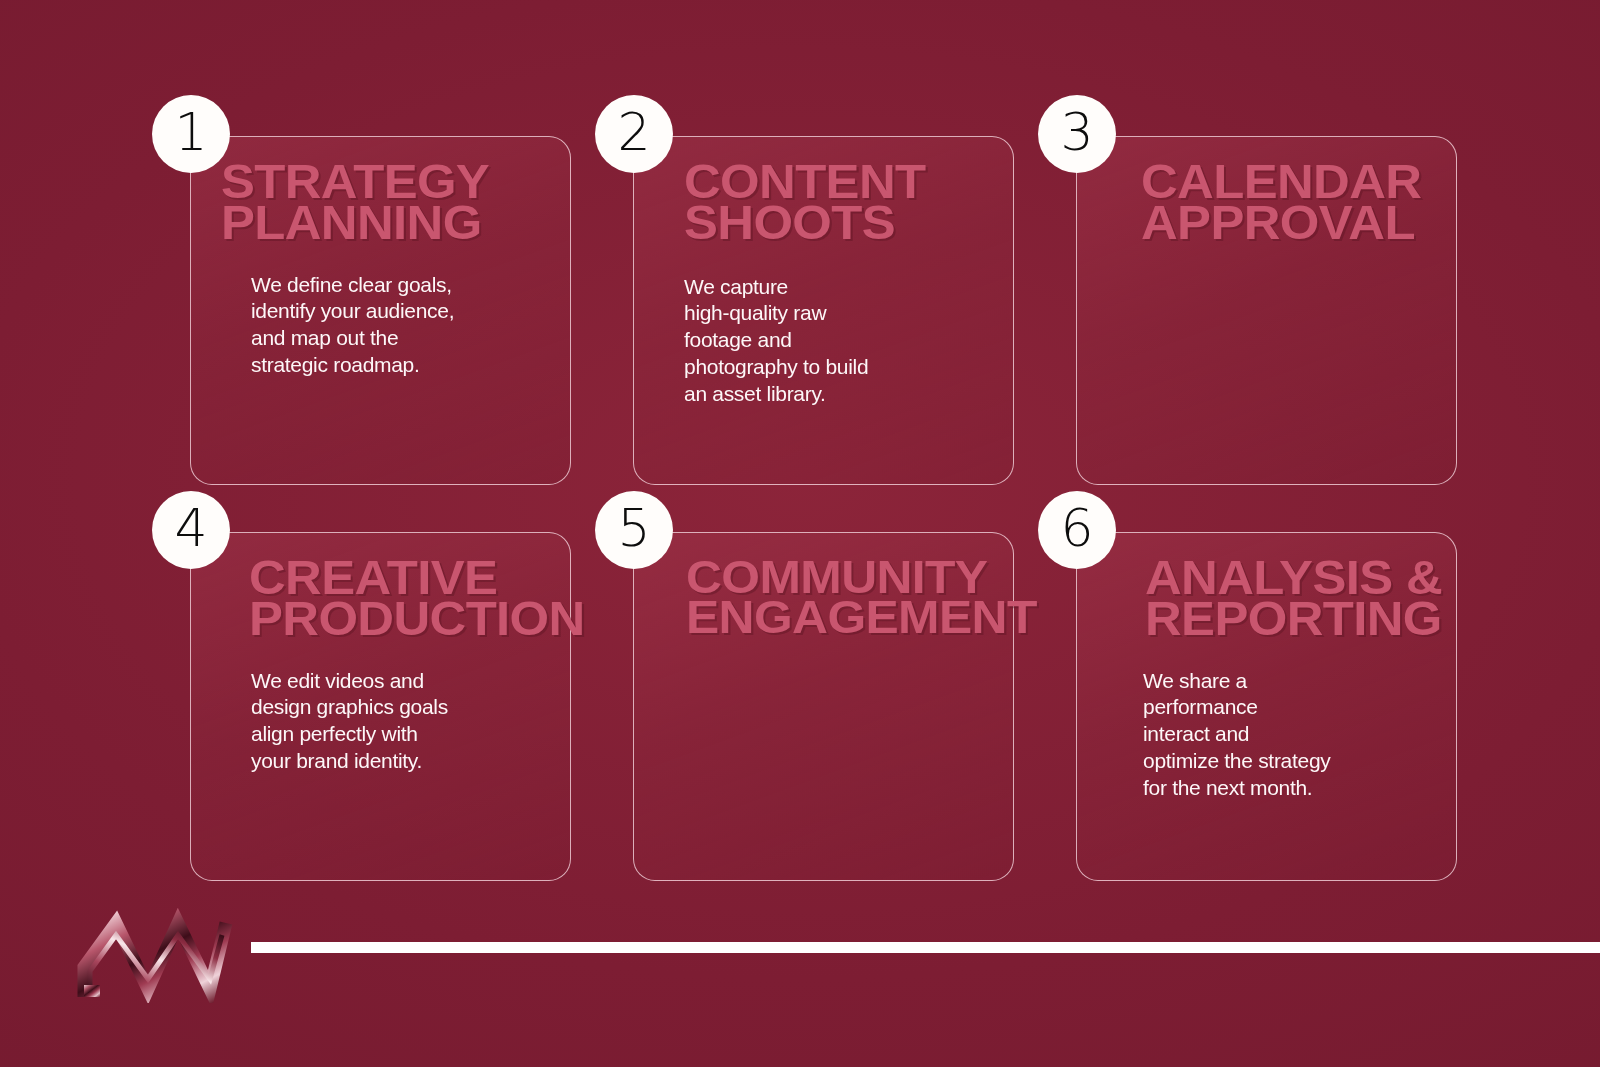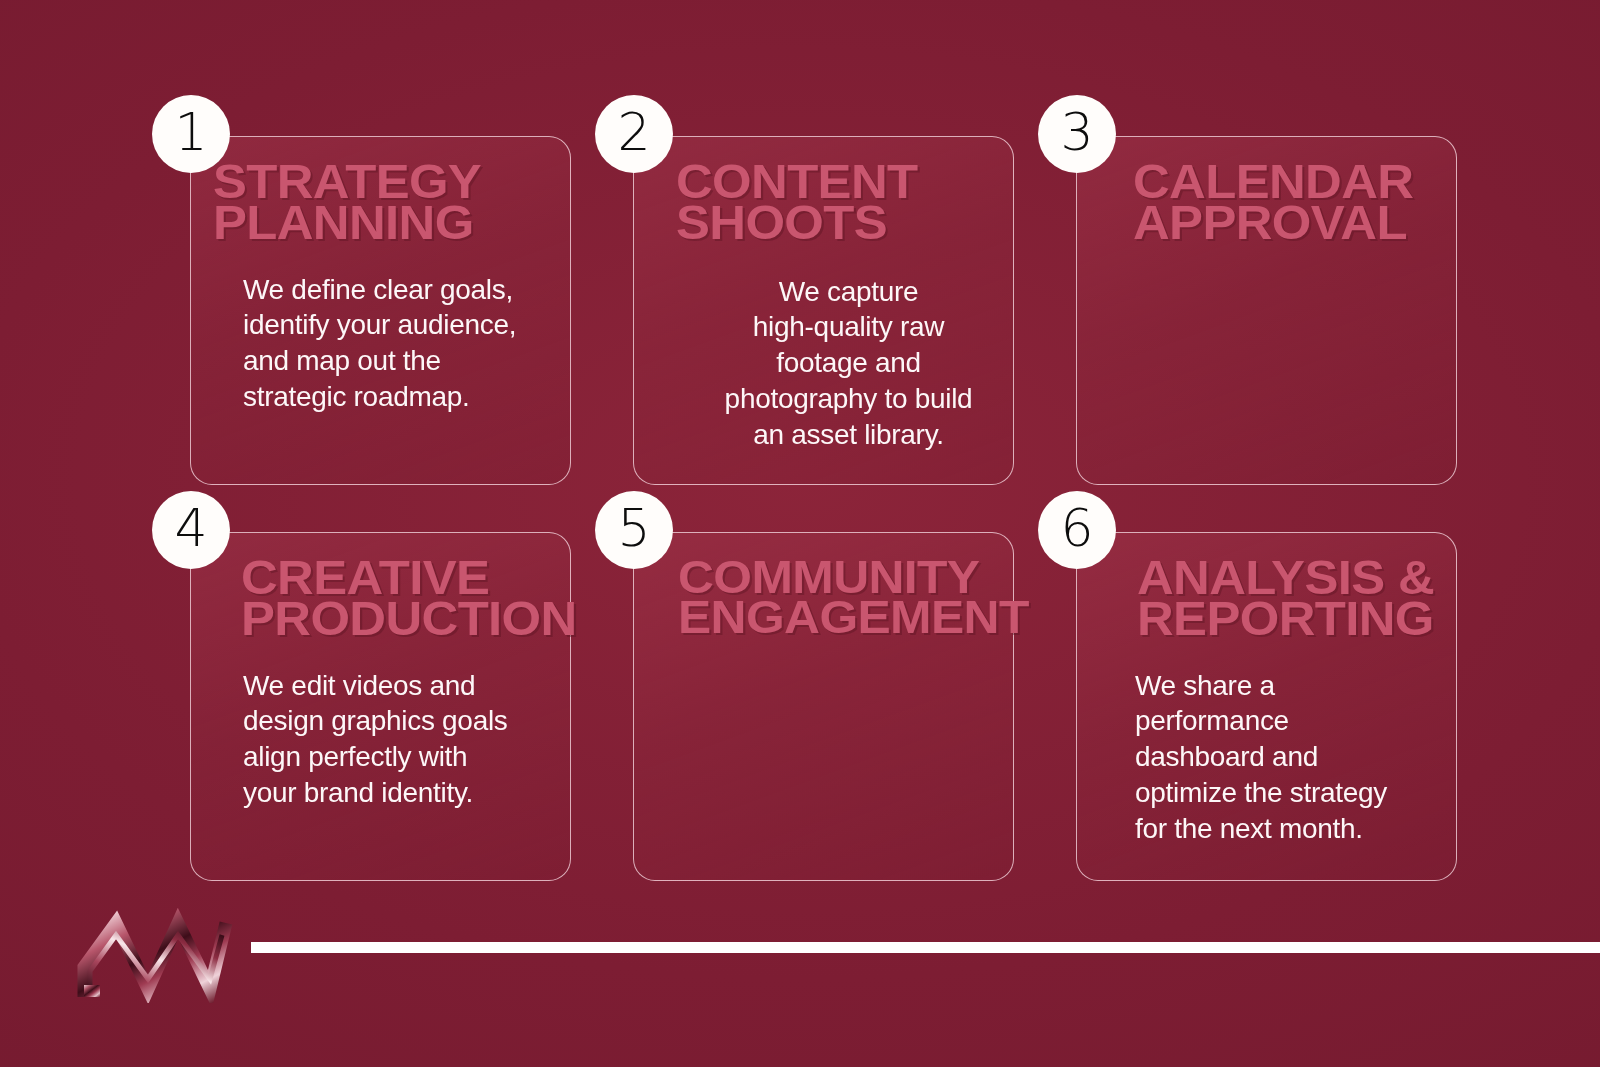--- a/index.html
+++ b/index.html
@@ -75,21 +75,21 @@
     font-weight: 300;
     color: #0d0d0d;
     line-height: 1;
     letter-spacing: 0;
     transform: translateY(-2px);
   }
 
   
   .card-inner {
     position: absolute;
-    left: 8px;
+    left: 16px;
     top: 0;
     width: 100%;
     height: 100%;
     padding: 24px 0 0 12px;
     box-sizing: border-box;
   }
   .card-title {
     font-family: "Liberation Sans Narrow", "Liberation Sans", sans-serif;
     font-weight: 700;
     font-size: 47px;
@@ -100,30 +100,30 @@
     white-space: pre-line;
     transform: scaleX(1.06);
     transform-origin: left center;
     text-shadow: 2px 2px 0 rgba(90, 18, 34, 0.42);
     margin: 0;
     padding: 0;
   }
   .card-body {
     font-family: "Liberation Sans", sans-serif;
     font-weight: 400;
-    font-size: 28px;
+    font-size: 21px;
     line-height: 1.28;
     color: #fdf7f8;
     white-space: pre-line;
     margin: 0;
     padding-left: 31px;
     letter-spacing: -0.3px;
   }
   .body-gap-1 { padding-top: 28px; }
-  .body-gap-2 { padding-top: 30px; text-align: center; }
+  .body-gap-2 { padding-top: 30px; }
   .body-gap-3 { padding-top: 28px; }
 
   
   .c1 .card-title { font-size: 48px; margin-left: 2px; }
   .c2 .card-title { font-size: 48px; margin-left: 22px; }
   .c3 .card-title { font-size: 48px; margin-left: 36px; }
   .c4 .card-title { font-size: 48px; margin-left: 30px; }
   .c5 .card-title { font-size: 47px; margin-left: 24px; }
   .c6 .card-title { font-size: 48px; margin-left: 40px; }
 
@@ -225,21 +225,21 @@
 
     <div class="card c6">
       <div class="badge">
         <span class="badge-num">6</span>
       </div>
       <div class="card-inner">
         <h2 class="card-title">ANALYSIS &amp;
 REPORTING</h2>
         <p class="card-body body-gap-3">We share a
 performance
-dashboard and
+interact and
 optimize the strategy
 for the next month.</p>
       </div>
     </div>
 
   </div>
 
   <div id="logo">
     <svg width="180" height="110" viewBox="0 0 180 110" xmlns="http://www.w3.org/2000/svg">
       <defs>

